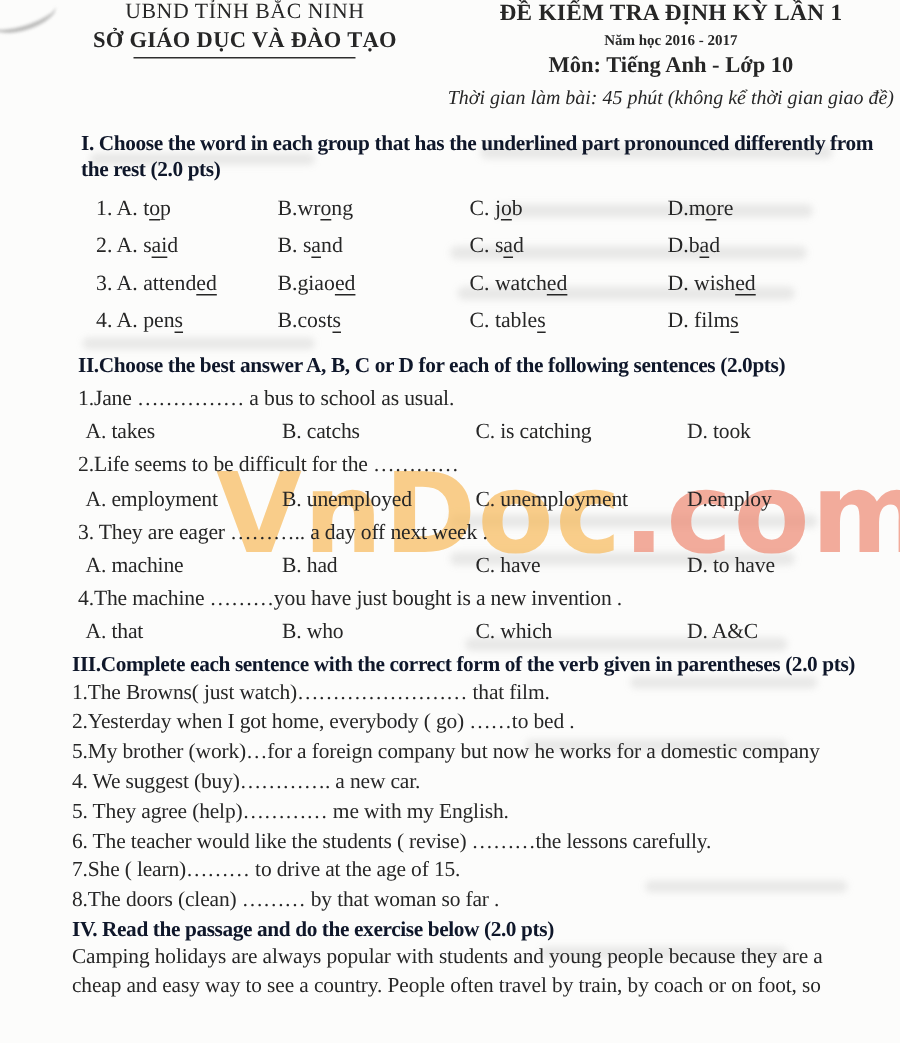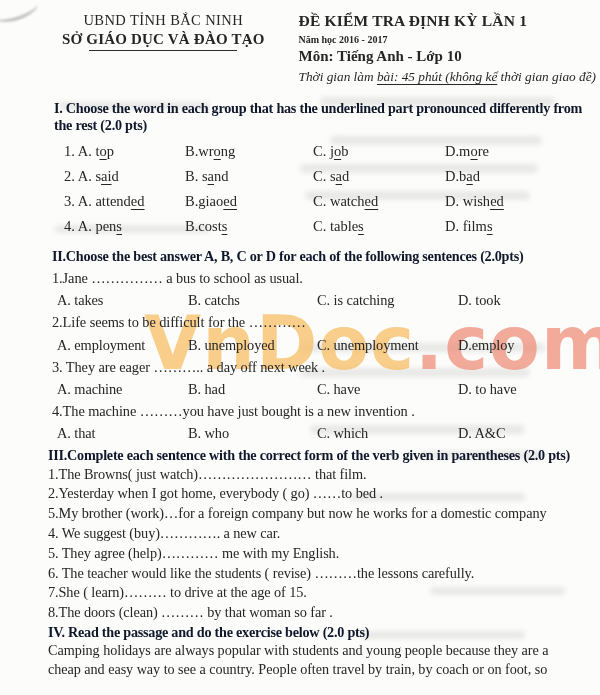--- a/index.html
+++ b/index.html
@@ -3,34 +3,34 @@
 <meta charset="utf-8">
 <style>
   * { margin:0; padding:0; box-sizing:border-box; }
   html,body { background:#e8e8e8; }
   .page {
     position:relative; width:600px; height:695px; margin:0 auto;
     background:#fcfcfb; overflow:hidden;
     font-family:"Liberation Serif","DejaVu Serif",serif;
     color:#262626;
   }
-  .content { position:relative; z-index:2; padding-top:12px; }
+  .content { position:relative; z-index:2; }
 
   
   .hdr { display:flex; }
   .hdr-left { width:278px; margin-left:28px; text-align:center; }
   .hdr-left .org { font-size:14.5px; letter-spacing:.4px; }
   .hdr-left .dept { font-size:15px; font-weight:bold; letter-spacing:.2px; margin-top:2px; }
   .hdr-left .rule { width:148px; border-bottom:1.5px solid #2e2e2e; margin:2px auto 0; height:1px; }
-  .hdr-right { flex:1; padding-right:4px; }
+  .hdr-right { flex:1; text-align:center; padding-right:4px; }
   .hdr-right .title { font-size:15.5px; font-weight:bold; letter-spacing:.2px; }
   .hdr-right .year { font-size:10px; font-weight:bold; margin-top:4px; }
   .hdr-right .subject { font-size:15px; font-weight:bold; margin-top:3px; }
   .hdr-right .time { font-size:13.3px; font-style:italic; margin-top:4px; white-space:nowrap; }
-  .time .tu { text-decoration:underline; text-underline-offset:3px; }
+  .time .tu { text-underline-offset:3px; }
 
   
   .s-head { font-weight:bold; font-size:14.2px; letter-spacing:-.25px; color:#0f172a; white-space:nowrap; }
   .s1 { margin:15px 0 0 54px; width:534px; }
   .s1 .s-head { white-space:normal; line-height:16.5px; }
   .s1-rows { margin:6px 0 0 10px; }
   .s1-row { display:grid; grid-template-columns:121px 128px 132px 1fr; height:25px; align-items:center;
             font-size:14.5px; white-space:nowrap; }
   .ul { text-decoration:underline; text-underline-offset:2.5px; }
 

